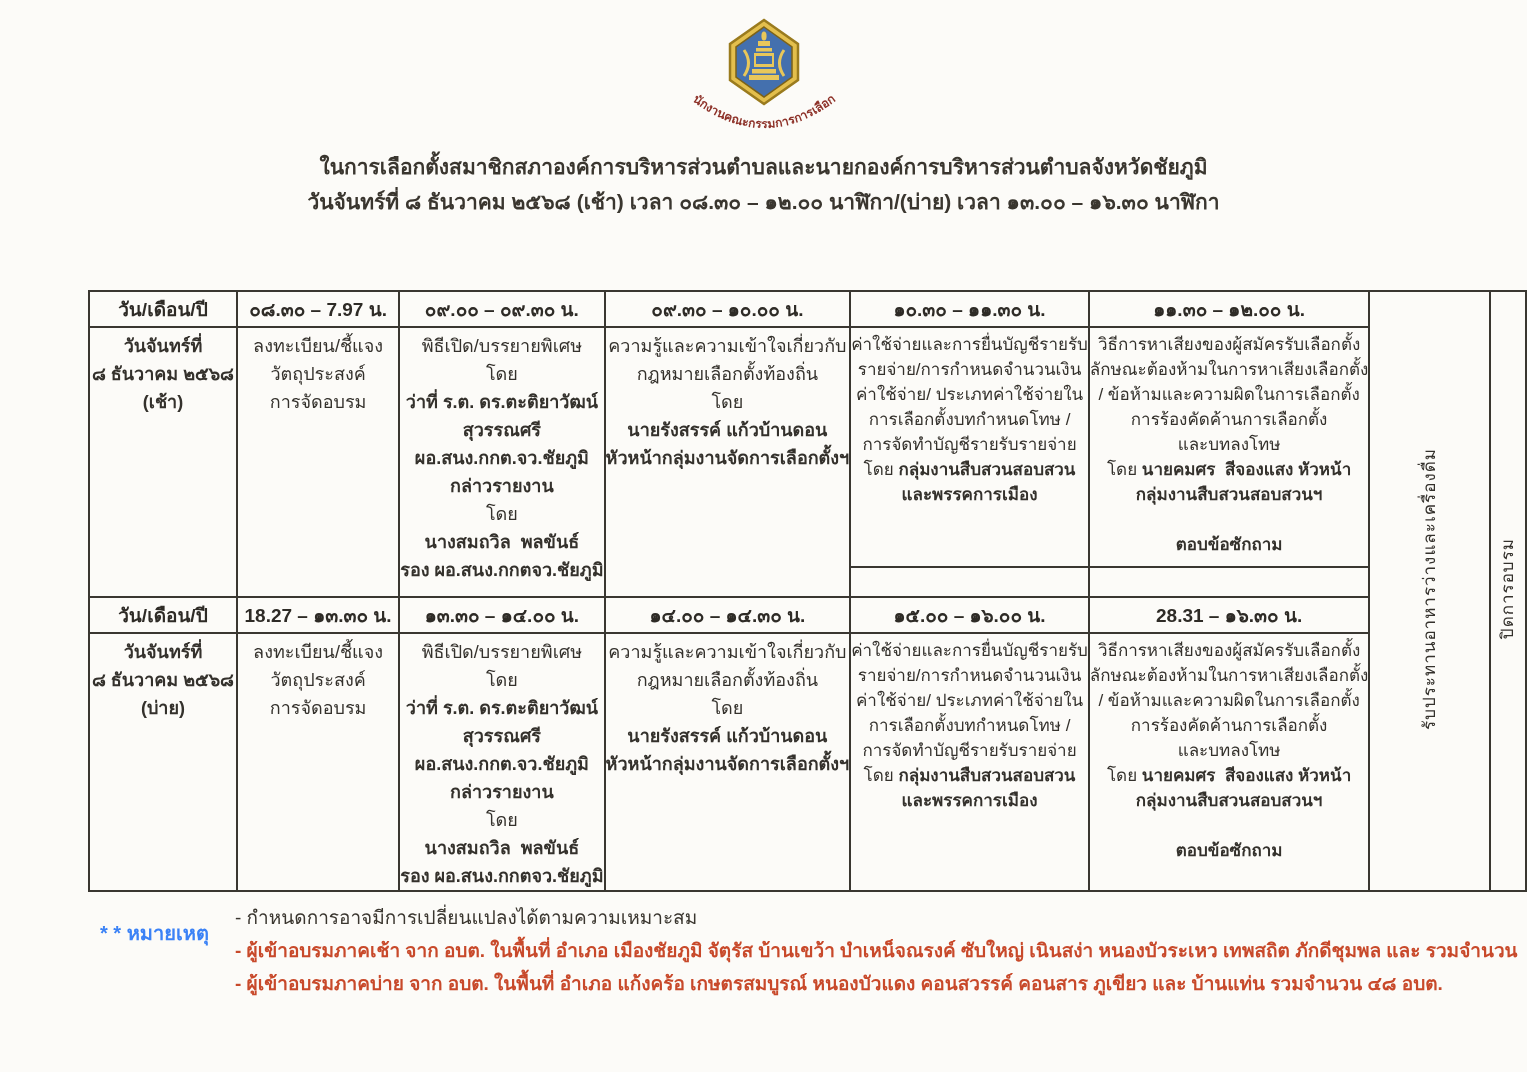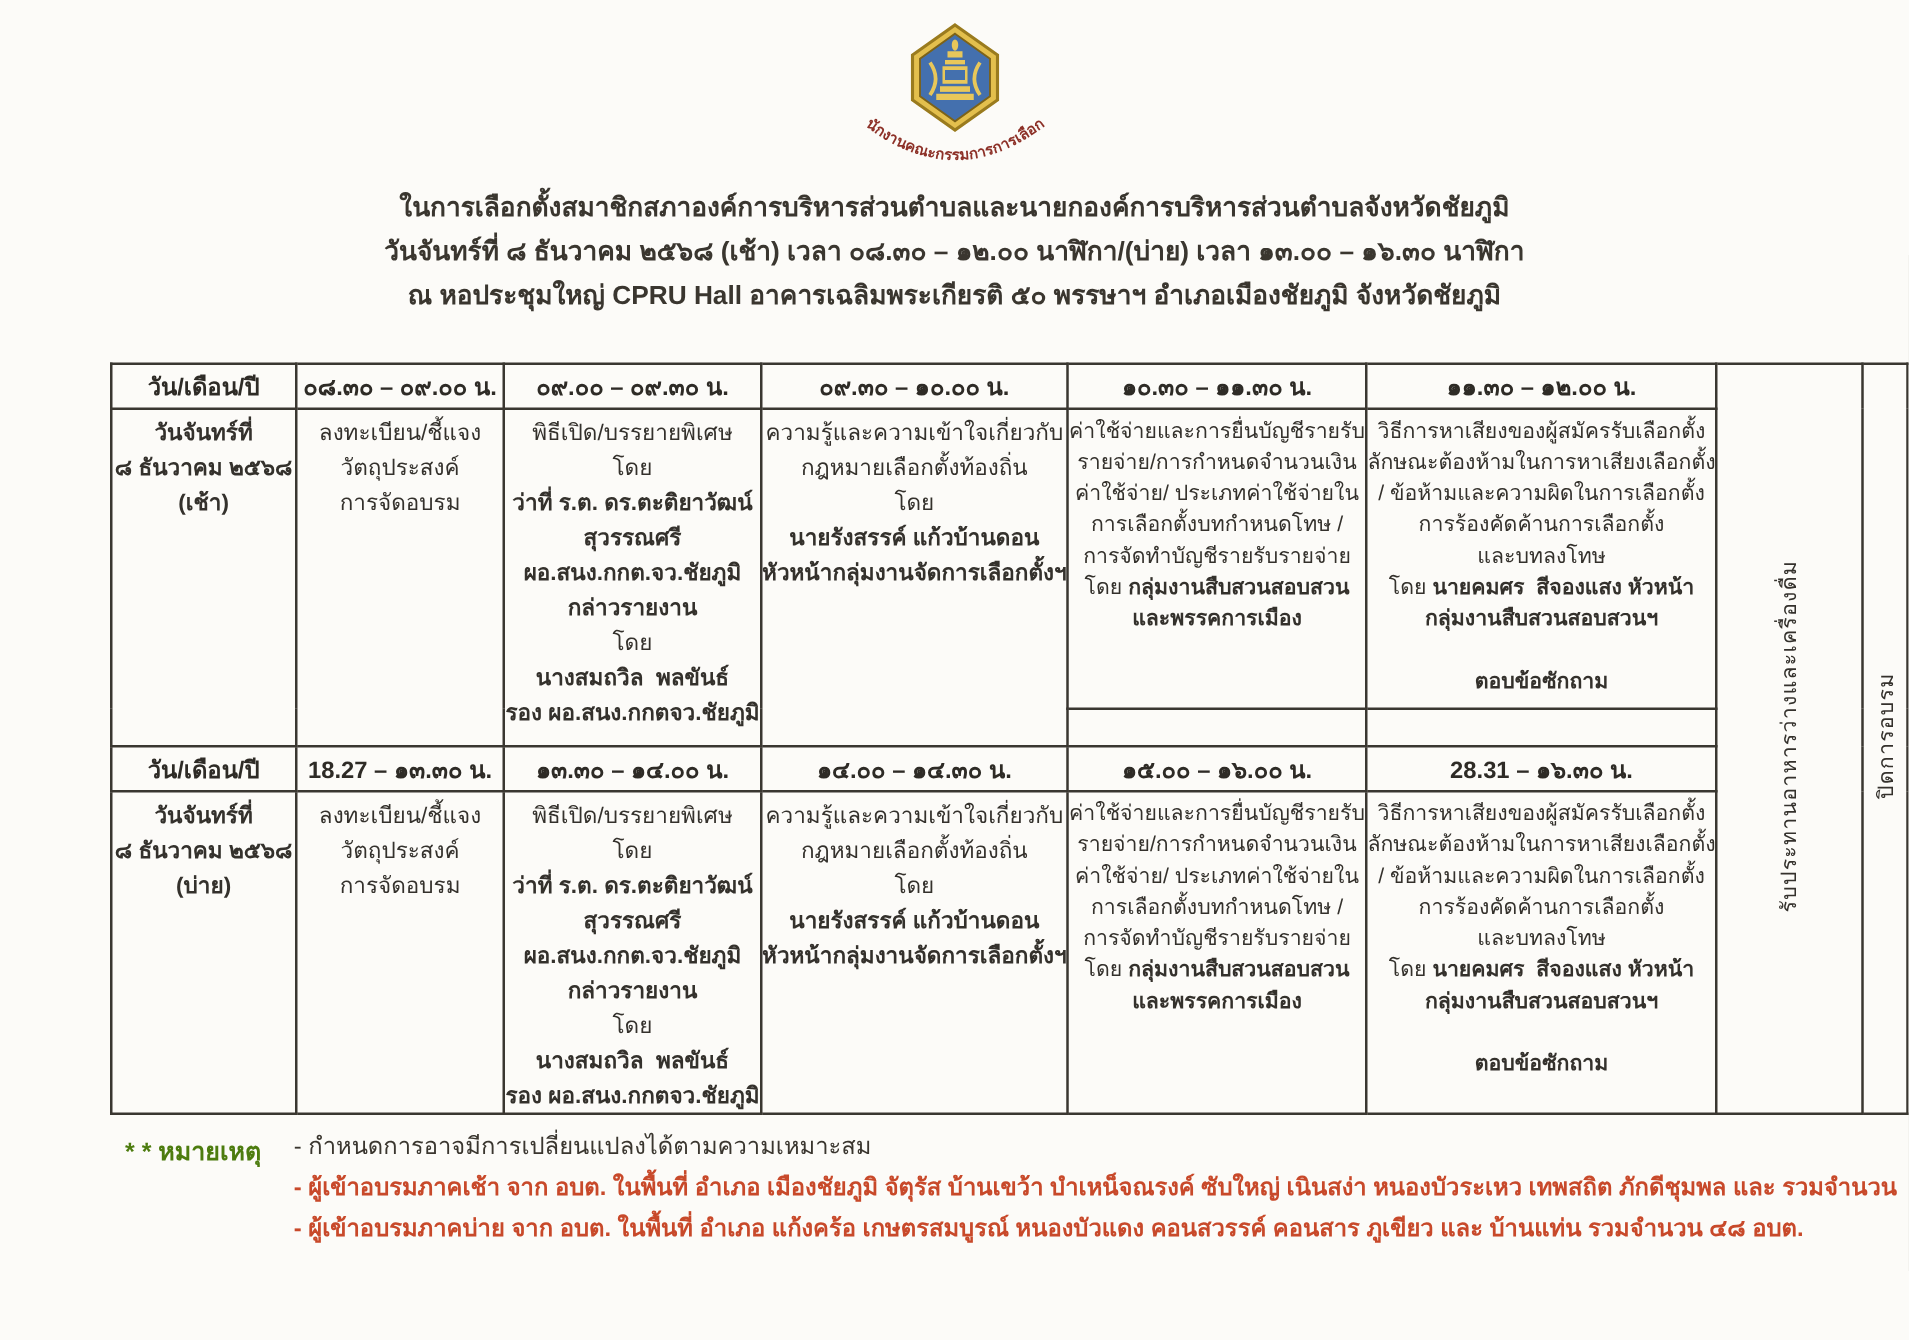--- a/index.html
+++ b/index.html
@@ -25,21 +25,21 @@
   .ln { line-height:28px; font-size:18px; white-space:pre; }
   .tight .ln { line-height:25px; font-size:17px; }
   .b { font-weight:bold; }
   td.strip { background:transparent; }
   td.vcol { vertical-align:middle; text-align:center; overflow:hidden; }
   .vtext { writing-mode:vertical-rl; transform:rotate(180deg); display:inline-block;
            font-size:17px; color:#34312c; letter-spacing:1px; white-space:pre; }
 
   
   .notes { position:absolute; top:901px; left:100px; right:12px; }
-  .note-label { position:absolute; left:0; top:4px; font-weight:bold; font-size:20px; color:#4d7c0f; white-space:pre; }
+  .note-label { position:absolute; left:0; top:16px; font-weight:bold; font-size:20px; color:#3b82f6; white-space:pre; }
   .note-items { margin-left:135px; }
   .note-line { font-size:19px; line-height:33px; color:#3a362f; white-space:pre; }
   .note-line.red { color:#c8492a; font-weight:bold; }
 </style>
 </head>
 <body>
 
 <div class="page">
 
   <div class="logo-wrap">
@@ -58,38 +58,37 @@
       <path id="logo-cap-path" d="M 30,84 Q 100,136 170,84" fill="none"></path>
       <text font-size="12" font-weight="bold" fill="#8d3128">
         <textPath href="#logo-cap-path" startOffset="50%" text-anchor="middle">สำนักงานคณะกรรมการการเลือกตั้ง</textPath>
       </text>
     </svg>
   </div>
 
   <div class="titles">
     <div class="tline">ในการเลือกตั้งสมาชิกสภาองค์การบริหารส่วนตำบลและนายกองค์การบริหารส่วนตำบลจังหวัดชัยภูมิ</div>
     <div class="tline">วันจันทร์ที่ ๘ ธันวาคม ๒๕๖๘ (เช้า) เวลา ๐๘.๓๐ – ๑๒.๐๐ นาฬิกา/(บ่าย) เวลา ๑๓.๐๐ – ๑๖.๓๐ นาฬิกา</div>
-    <div class="tline">ณ หอประชุมใหญ่ CPRU Hall อาคารเฉลิมพระเกียรติ ๕๐ พรรษาฯ อำเภอเมืองชัยภูมิ จังหวัดชัยภูมิ</div>
   </div>
 
   <table class="schedule">
     <colgroup>
       <col style="width:154px">
         <col style="width:183px">
         <col style="width:195px">
         <col style="width:235px">
       <col style="width:50px">
         <col style="width:235px">
         <col style="width:265px">
         <col style="width:47px">
     </colgroup>
     <tbody>
         <tr style="height:36px">
       <th>วัน/เดือน/ปี</th>
-      <th>๐๘.๓๐ – ๐๙.๐๐ น.</th>
+      <th>๐๘.๓๐ – 7.97 น.</th>
       <th>๐๙.๐๐ – ๐๙.๓๐ น.</th>
       <th>๐๙.๓๐ – ๑๐.๐๐ น.</th>
       <th>๑๐.๓๐ – ๑๑.๓๐ น.</th>
       <th>๑๑.๓๐ – ๑๒.๐๐ น.</th>
       <td class="vcol" rowspan="5">
         <div class="vtext">รับประทานอาหารว่างและเครื่องดื่ม</div>
       </td>
       <td class="vcol" rowspan="5">
         <div class="vtext">ปิดการอบรม</div>
       </td>

